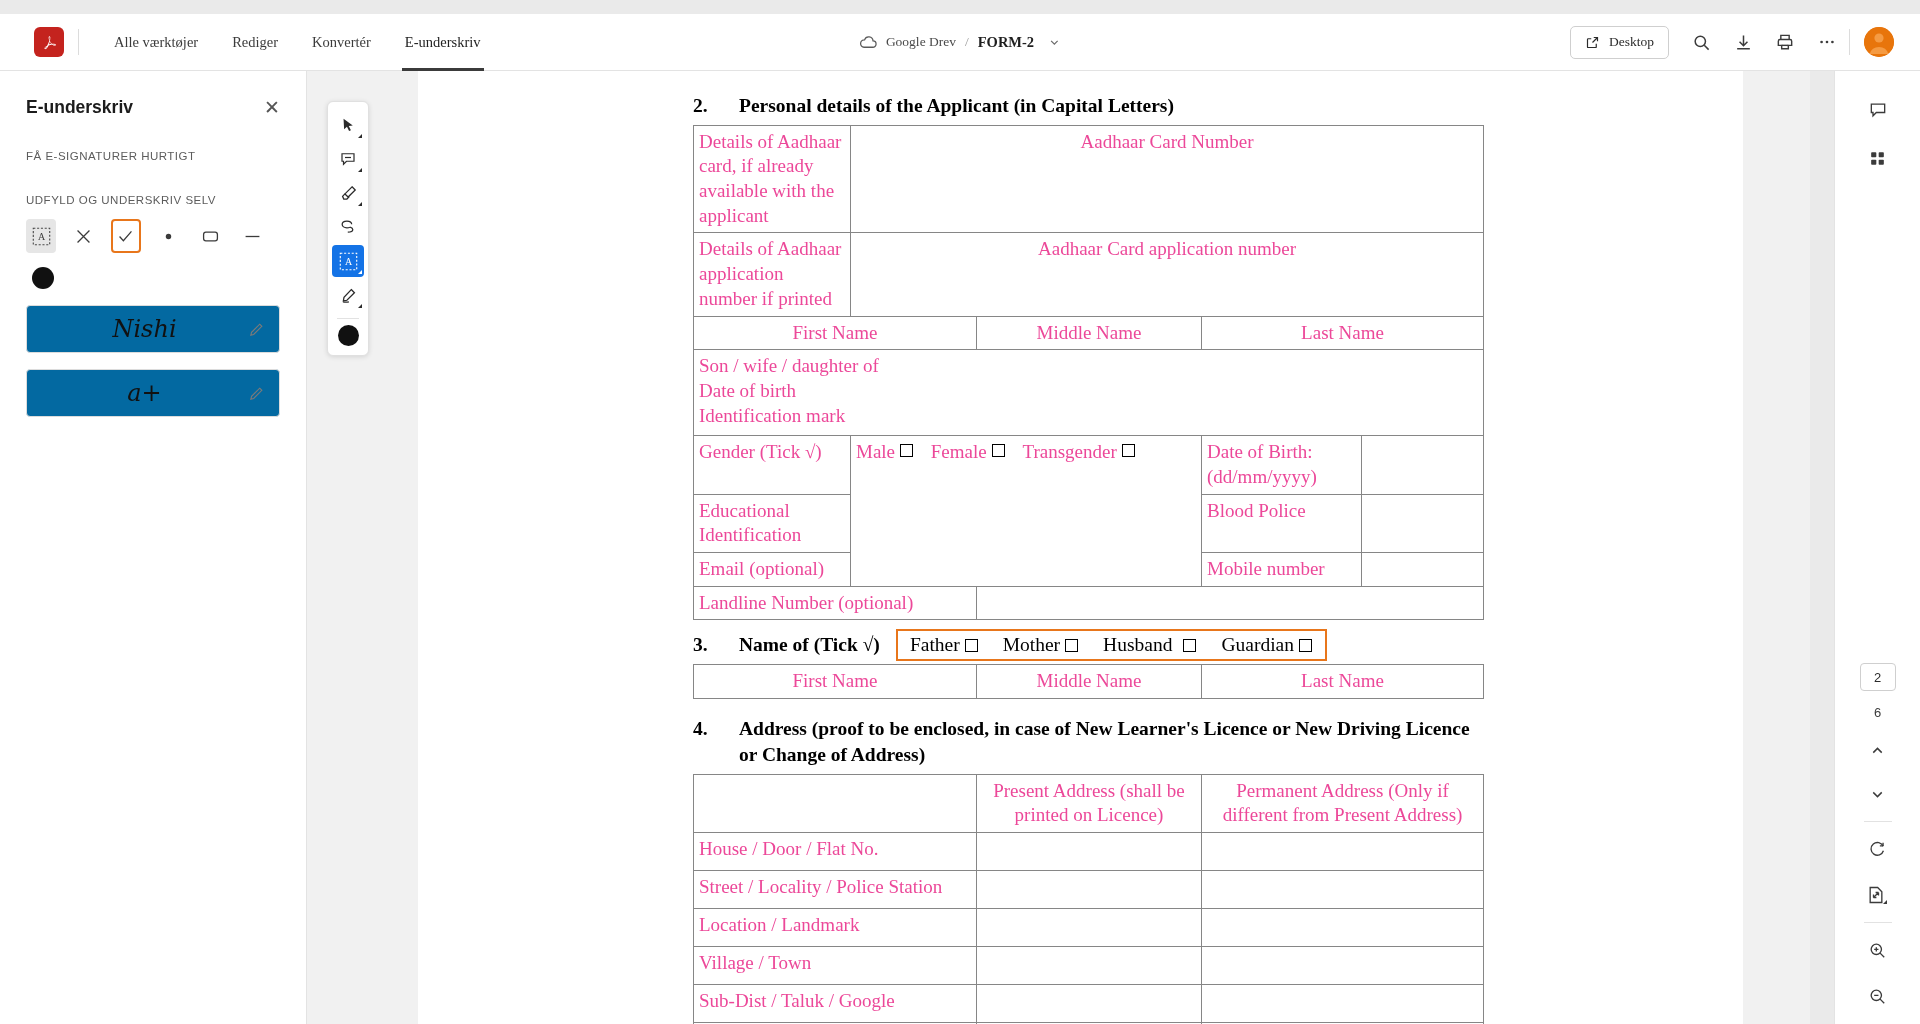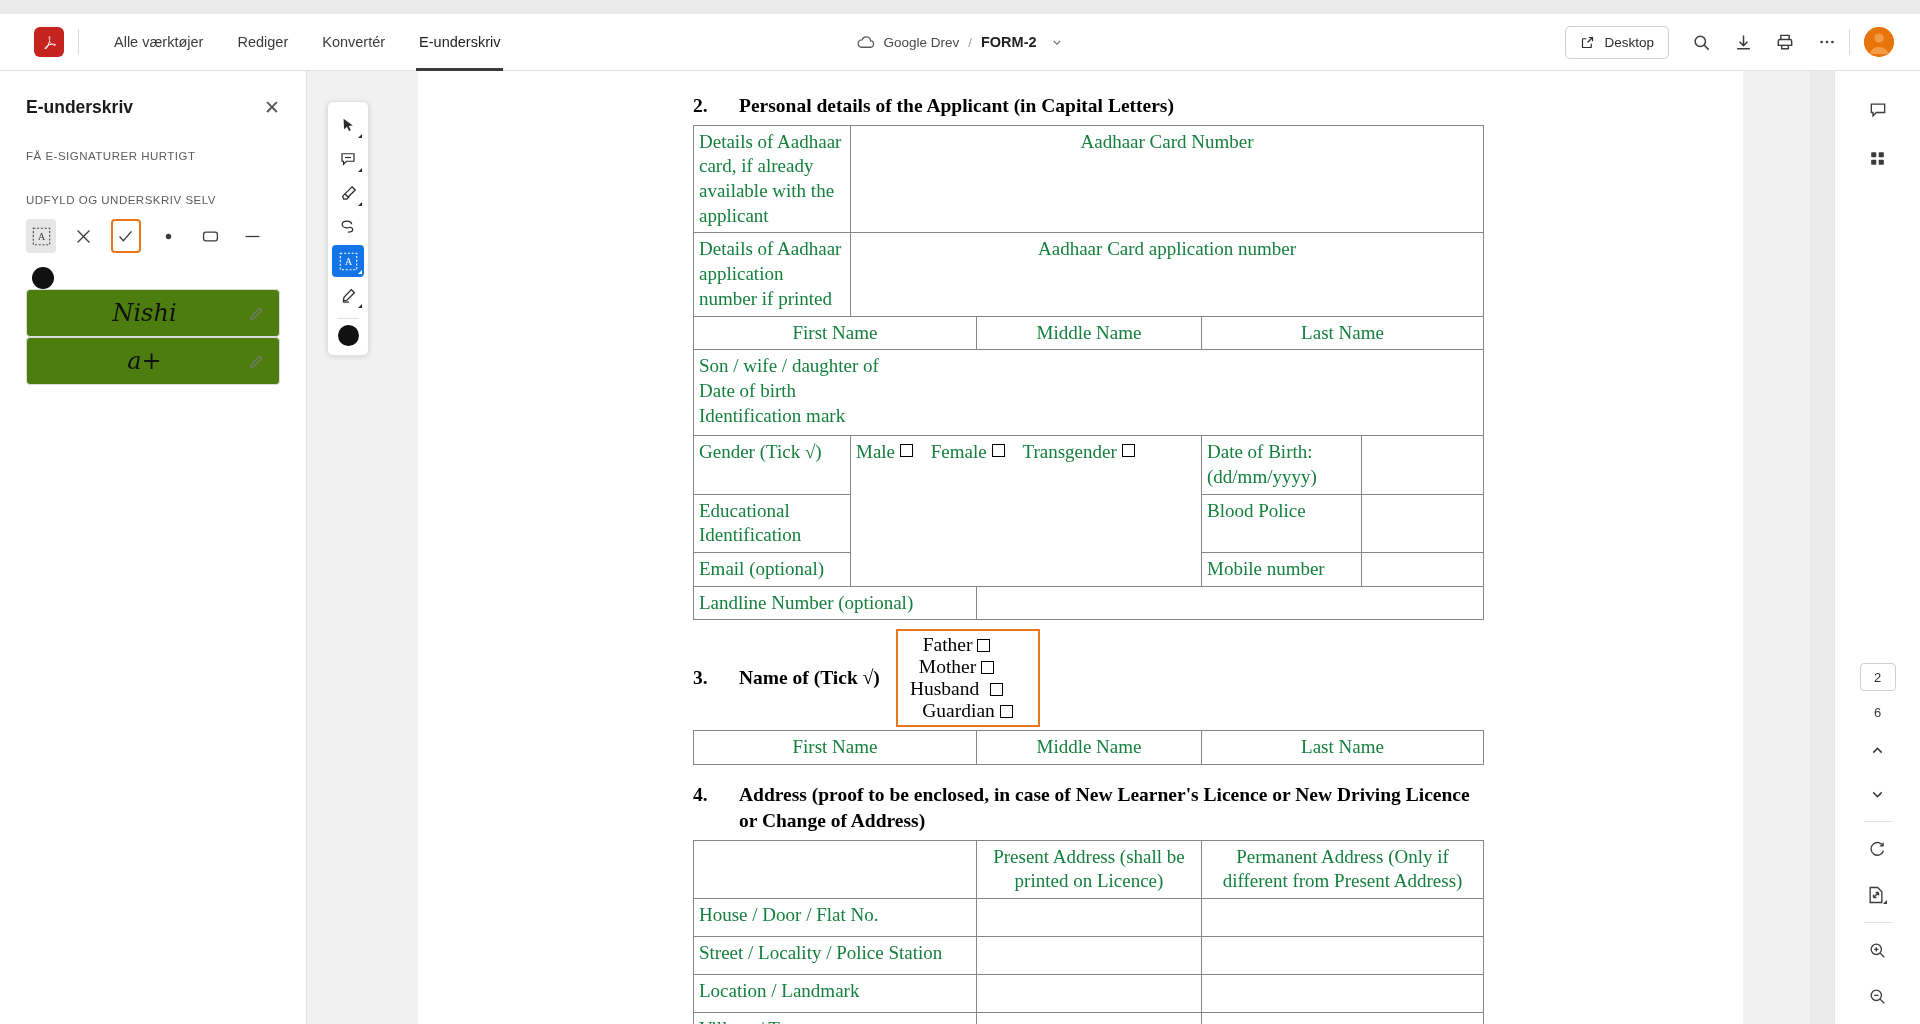--- a/index.html
+++ b/index.html
@@ -10,20 +10,21 @@
     font-family: "Liberation Sans", sans-serif;
     -webkit-font-smoothing: antialiased;
   }
 
   
   #topbar {
     position: absolute; left: 0; top: 14px; right: 0; height: 57px;
     background: #ffffff;
     display: flex; align-items: center;
     border-bottom: 1px solid #e3e3e3;
+    font-family: Liberation Serif, serif;
   }
   #adobe-logo {
     width: 30px; height: 30px; border-radius: 6px;
     background: #c4231e;
     margin-left: 34px; margin-right: 14px;
     display: flex; align-items: center; justify-content: center;
     flex: none;
   }
   #adobe-logo svg { width: 19px; height: 19px; display:block; }
   .vdiv { width: 1px; height: 26px; background: #dcdcdc; flex: none; }
@@ -103,23 +104,23 @@
     cursor: pointer; margin-right: 12px; color: #2b2b2b;
   }
   .ftool.selected { background: #e6e6e6; }
   .ftool.hl { border: 2px solid #e8761b; }
   #color-dot {
     width: 22px; height: 22px; border-radius: 50%; background: #111;
     margin-left: 6px; margin-top: 14px; cursor: pointer;
   }
 
   .sig-card {
-    border: 1px solid #dcdcdc; border-radius: 4px;
+    margin-top: 16px; border: 1px solid #dcdcdc; border-radius: 4px;
     height: 48px; display: flex; align-items: center;
-    padding: 0 14px; cursor: pointer; background: #4d7c0f;
+    padding: 0 14px; cursor: pointer; background: #0369a1;
   }
   .sig-card .sig-txt {
     flex: 1; text-align: center;
     font-family: "DejaVu Serif", serif; font-style: italic;
     font-size: 24px; color: #111;
   }
   .sig-card .sig-edit { color: #7a7a7a; flex: none; }
 
   
   #vtoolbar {
@@ -164,21 +165,21 @@
     font-weight: bold; font-size: 19.5px; line-height: 1.32;
     margin-bottom: 6px;
   }
   .sec-num { width: 46px; flex: none; }
   .sec-text { flex: 1; }
 
   table.form { border-collapse: collapse; width: 100%; table-layout: fixed; }
   table.form td {
     border: 1px solid #868686; padding: 4px 5px;
     font-size: 19px; line-height: 1.30; vertical-align: top;
-    color: #15803d;
+    color: #ec4899;
   }
   td.ctr { text-align: center; vertical-align: middle; }
   td.mid { vertical-align: middle; }
   .chk {
     display: inline-block; width: 13px; height: 13px;
     border: 1.4px solid #000; margin: 0 3px 0 5px;
     vertical-align: 1px;
   }
   .italic-h { font-size: 17px; text-align: center; line-height: 1.3; }
 
@@ -186,21 +187,21 @@
     display: flex; align-items: center;
     font-weight: bold; font-size: 19.5px;
     margin-top: 9px; margin-bottom: 3px;
   }
   .tick-row .sec-num { width: 46px; flex: none; }
   #tick-opts {
     border: 2.5px solid #e8761b;
     padding: 3px 10px 3px 12px;
     margin-left: 16px;
     font-weight: normal; white-space: nowrap;
-    display: flex; align-items: center; flex-direction: column;
+    display: flex; align-items: center;
   }
   #tick-opts span.opt { margin-right: 22px; display: inline-flex; align-items: center; }
   #tick-opts span.opt:last-child { margin-right: 0; }
 
   
   #right-rail {
     position: absolute; right: 0; top: 71px; width: 110px; bottom: 0;
     background: #eaeaea;
   }
   #rr-panel {

